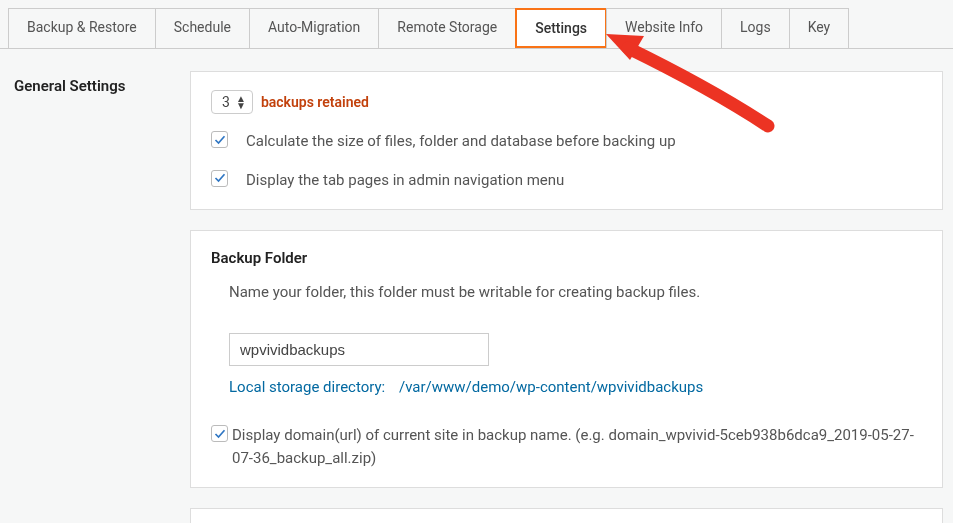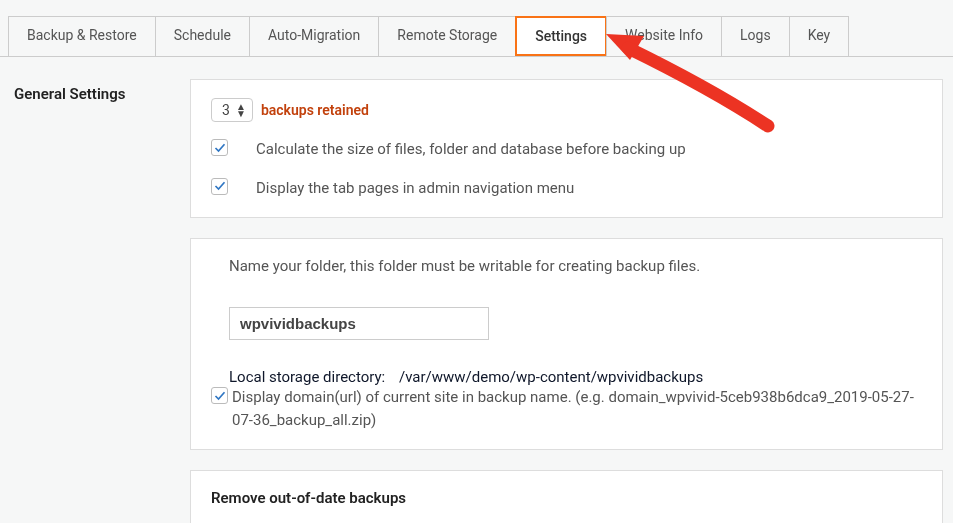--- a/index.html
+++ b/index.html
@@ -9,21 +9,21 @@
     color: #444;
     background: #f6f7f7;
     width: 953px;
     height: 523px;
     overflow: hidden;
   }
   .tabs {
     display: flex;
     border-bottom: 1px solid #ccc;
     background: #f6f7f7;
-    padding: 16px 8px 0 8px;
+    padding: 8px 8px 0 8px;
     gap: 0;
   }
   .tab {
     padding: 10px 18px;
     border: 1px solid #ccc;
     border-bottom: none;
     background: #f6f7f7;
     color: #555;
     font-size: 14px;
     cursor: pointer;
@@ -94,21 +94,21 @@
   }
   .retained-label {
     font-weight: 600;
     color: #c2410c;
     font-size: 14px;
   }
   .checkbox-row {
     display: flex;
     align-items: flex-start;
     margin-bottom: 16px;
-    gap: 28px;
+    gap: 18px;
   }
   .checkbox {
     width: 17px;
     height: 17px;
     border: 1px solid #bbb;
     border-radius: 3px;
     display: inline-flex;
     align-items: center;
     justify-content: center;
     flex-shrink: 0;
@@ -135,29 +135,29 @@
     font-size: 15px;
     margin-bottom: 32px;
     padding-left: 18px;
   }
   .text-input {
     border: 1px solid #ccc;
     padding: 7px 10px;
     font-size: 15px;
     width: 260px;
     margin-left: 18px;
+    margin-bottom: 12px;
+    color: #444;
+    background: #fff;
+  }
+  .storage-dir {
+    color: #0369a1;
+    font-size: 15px;
+    padding-left: 18px;
     margin-bottom: 28px;
-    color: #444;
-    background: #fff;
-    font-weight: bold;
-  }
-  .storage-dir {
-    color: #0f172a;
-    font-size: 15px;
-    padding-left: 18px;
   }
   .storage-dir .path {
     margin-left: 10px;
   }
   .arrow-overlay {
     position: absolute;
     left: 600px;
     top: 28px;
     pointer-events: none;
     z-index: 10;
@@ -219,20 +219,21 @@
         <span class="checkbox">
           <svg viewBox="0 0 16 16">
               <path d="M2 8 L6 12 L14 3" stroke="#2f76c3" stroke-width="2.2" fill="none"></path>
             </svg>
         </span>
         <span class="check-label">Display the tab pages in admin navigation menu</span>
       </div>
     </div>
 
     <div class="card">
+      <div class="sub-title">Backup Folder</div>
       <div class="desc">Name your folder, this folder must be writable for creating backup files.</div>
       <input class="text-input" type="text" value="wpvividbackups" style="">
       <div class="storage-dir">
         <span>Local storage directory:</span>
         <span class="path">/var/www/demo/wp-content/wpvividbackups</span>
       </div>
       <div class="checkbox-block">
         <span class="checkbox">
           <svg viewBox="0 0 16 16">
               <path d="M2 8 L6 12 L14 3" stroke="#2f76c3" stroke-width="2.2" fill="none"></path>

